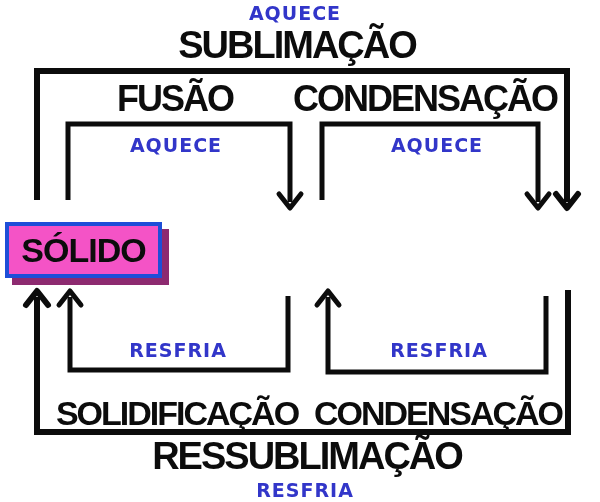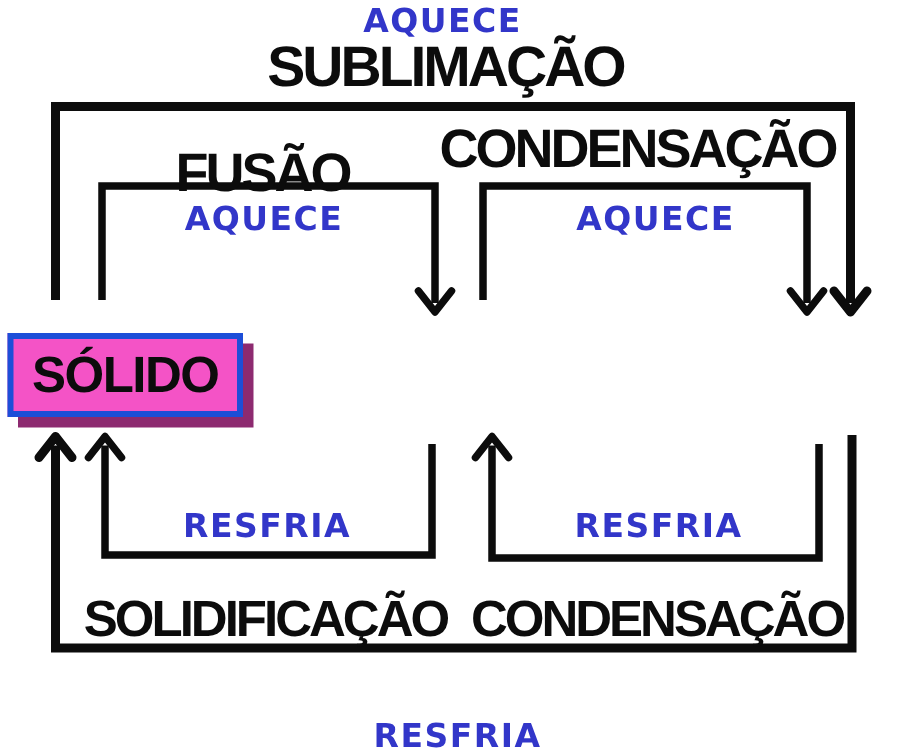--- a/index.html
+++ b/index.html
@@ -24,21 +24,21 @@
     letter-spacing: -2px;
     white-space: nowrap;
     line-height: 1;
   }
   .blue-label {
     position: absolute;
     transform: translateX(-50%);
     color: #3236c9;
     font-family: "DejaVu Sans", sans-serif;
     font-weight: bold;
-    font-size: 22px;
+    font-size: 19px;
     letter-spacing: 1px;
     white-space: nowrap;
     line-height: 1;
   }
   .fs-top    { font-size: 38px; }
   .fs-mid    { font-size: 36px; }
   .fs-bottom { font-size: 34px; }
   .fs-resub  { font-size: 38px; }
   .state-box {
     position: absolute;
@@ -95,29 +95,30 @@
 
     <g>
       <path d="M 568 290 L 568 432 L 37 432 L 37 297" fill="none" stroke-width="6" stroke-linejoin="miter" stroke="#0c0c0c"></path>
       <polyline points="26,305 37,291 48,305" fill="none" stroke-width="6" stroke-linecap="round" stroke-linejoin="round" stroke="#0c0c0c"></polyline>
     </g>
   </svg>
 
   <div class="blue-label" style="left:295px; top:4px;">AQUECE</div>
   <div class="black-label fs-top" style="left:297px; top:26px;">SUBLIMAÇÃO</div>
 
-  <div class="black-label fs-mid" style="left:175px; top:81px;margin-top:16px;">FUSÃO</div>
+  <div class="black-label fs-mid" style="left:175px; top:81px;">FUSÃO</div>
   <div class="black-label fs-mid" style="left:425px; top:81px;">CONDENSAÇÃO</div>
 
   <div class="blue-label" style="left:176px; top:136px;">AQUECE</div>
   <div class="blue-label" style="left:437px; top:136px;">AQUECE</div>
 
   <div class="state-box" id="box-solido">SÓLIDO</div>
 
   <div class="blue-label" style="left:178px; top:341px;">RESFRIA</div>
   <div class="blue-label" style="left:439px; top:341px;">RESFRIA</div>
 
   <div class="black-label fs-bottom" style="left:177px; top:396px;">SOLIDIFICAÇÃO</div>
   <div class="black-label fs-bottom" style="left:438px; top:396px;">CONDENSAÇÃO</div>
 
+  <div class="black-label fs-resub" style="left:307px; top:437px;">RESSUBLIMAÇÃO</div>
   <div class="blue-label" style="left:305px; top:481px;">RESFRIA</div>
 
 </div>
 
 </body></html>

